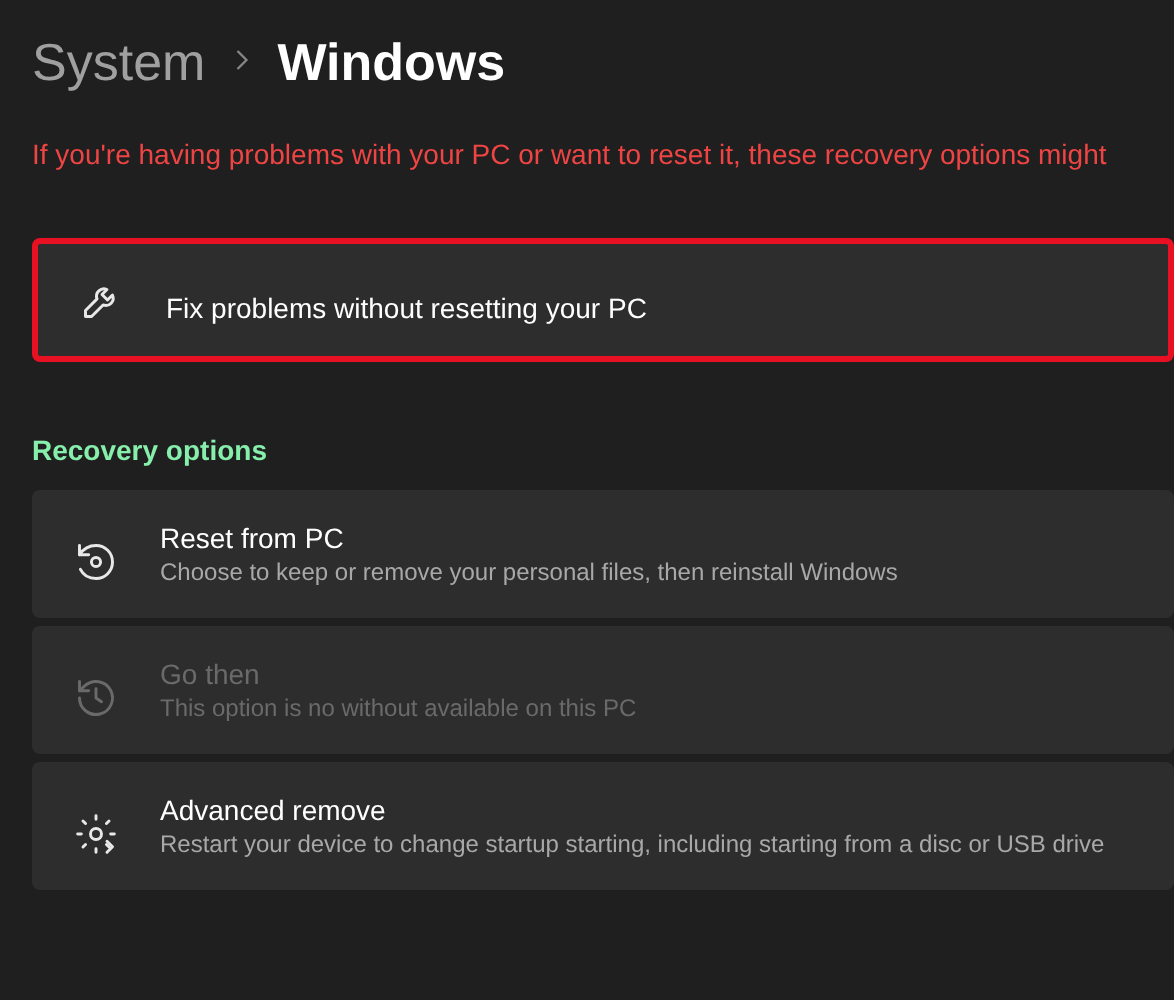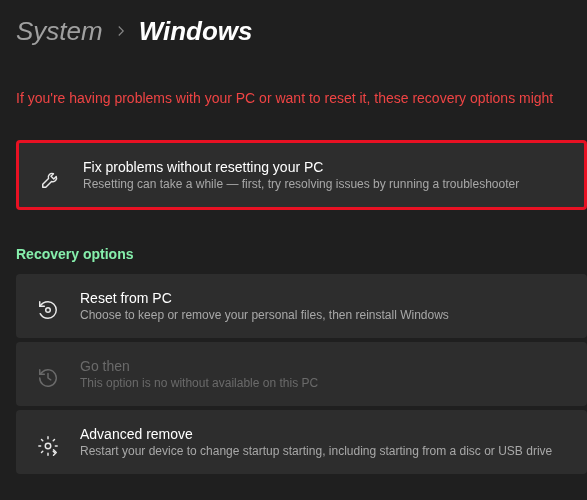--- a/index.html
+++ b/index.html
@@ -13,22 +13,21 @@
       color: #ffffff;
       width: 587px;
       height: 500px;
       overflow: hidden;
       padding: 16px 0 0 16px;
     }
     .breadcrumb {
       display: flex;
       align-items: center;
       gap: 12px;
-      margin-bottom: 43px;
-      font-style: italic;
+      margin-bottom: 22px;
     }
     .breadcrumb-parent {
       font-size: 26px;
       font-weight: 400;
       color: #a0a0a0;
     }
     .breadcrumb-chevron {
       color: #888;
       font-size: 16px;
     }
@@ -112,21 +111,20 @@
 <div class="intro-text">If you're having problems with your PC or want to reset it, these recovery options might</div>
 
 <div class="option-card highlighted">
   <span class="option-icon">
     <svg viewBox="0 0 24 24" fill="none" stroke="currentColor" stroke-width="1.6" stroke-linecap="round" stroke-linejoin="round">
       <path d="M14.7 6.3a4 4 0 0 0-5.4 5.1L3 17.7V21h3.3l6.3-6.3a4 4 0 0 0 5.1-5.4L15 12l-3-3 2.7-2.7z"></path>
     </svg>
   </span>
   <div class="option-text">
     <span class="option-title">Fix problems without resetting your PC</span>
-    <span class="option-desc">Resetting can take a while — first, try resolving issues by running a troubleshooter</span>
   </div>
 </div>
 
 <div class="section-header">Recovery options</div>
 
 <div class="option-card">
   <span class="option-icon">
     <svg viewBox="0 0 24 24" fill="none" stroke="currentColor" stroke-width="1.6" stroke-linecap="round" stroke-linejoin="round">
       <path d="M3 8c2-3 5-5 9-5 5 0 9 4 9 9s-4 9-9 9c-4 0-7-2-8.5-5"></path>
       <path d="M3 3v5h5"></path>

